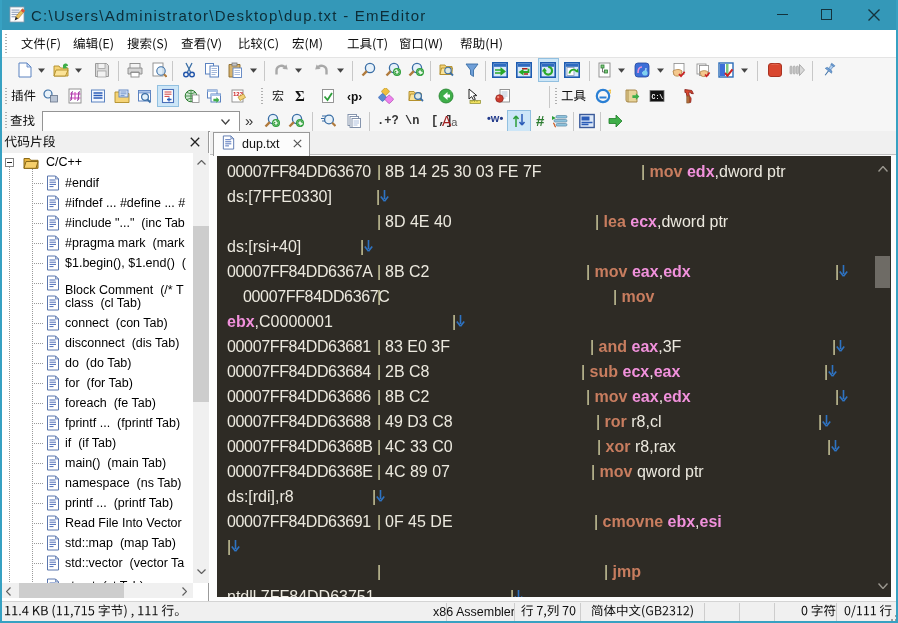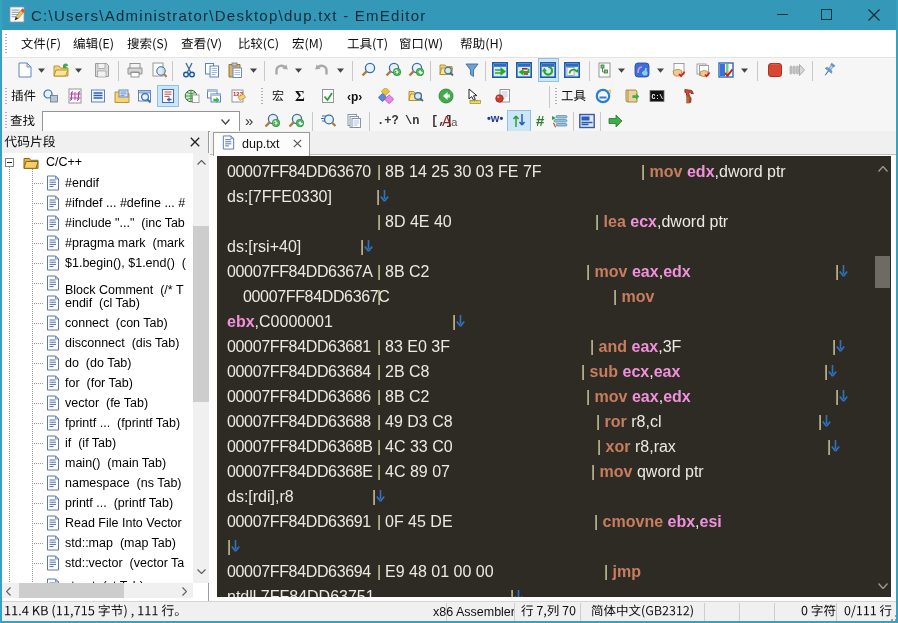--- a/index.html
+++ b/index.html
@@ -515,21 +515,21 @@
       <path d="M10.5 1 l3 3 h-3 z" fill="#c9d6ec" stroke="#5a76ae" stroke-width="0.7"></path>
       <path d="M4.5 5 h6 M4.5 7.2 h6.5 M4.5 9.4 h6.5 M4.5 11.6 h4" stroke="#4a6cb8" stroke-width="1"></path>
     </svg>
 <div class="tree-row" style="left:64px;top:130px">Block Comment  (/* T</div>
 <div class="doth" style="left:31px;top:150px;width:12px"></div>
 <svg class="ab" style="left:44px;top:142px" width="16" height="16" viewBox="0 0 16 16">
       <path d="M2.5 1 h8 l3 3 v11 h-11 z" fill="#fff" stroke="#5a76ae" stroke-width="1"></path>
       <path d="M10.5 1 l3 3 h-3 z" fill="#c9d6ec" stroke="#5a76ae" stroke-width="0.7"></path>
       <path d="M4.5 5 h6 M4.5 7.2 h6.5 M4.5 9.4 h6.5 M4.5 11.6 h4" stroke="#4a6cb8" stroke-width="1"></path>
     </svg>
-<div class="tree-row" style="left:64px;top:143px">endif  (cl Tab)</div>
+<div class="tree-row" style="left:64px;top:143px">class  (cl Tab)</div>
 <div class="doth" style="left:31px;top:170px;width:12px"></div>
 <svg class="ab" style="left:44px;top:162px" width="16" height="16" viewBox="0 0 16 16">
       <path d="M2.5 1 h8 l3 3 v11 h-11 z" fill="#fff" stroke="#5a76ae" stroke-width="1"></path>
       <path d="M10.5 1 l3 3 h-3 z" fill="#c9d6ec" stroke="#5a76ae" stroke-width="0.7"></path>
       <path d="M4.5 5 h6 M4.5 7.2 h6.5 M4.5 9.4 h6.5 M4.5 11.6 h4" stroke="#4a6cb8" stroke-width="1"></path>
     </svg>
 <div class="tree-row" style="left:64px;top:163px">connect  (con Tab)</div>
 <div class="doth" style="left:31px;top:190px;width:12px"></div>
 <svg class="ab" style="left:44px;top:182px" width="16" height="16" viewBox="0 0 16 16">
       <path d="M2.5 1 h8 l3 3 v11 h-11 z" fill="#fff" stroke="#5a76ae" stroke-width="1"></path>
@@ -550,21 +550,21 @@
       <path d="M10.5 1 l3 3 h-3 z" fill="#c9d6ec" stroke="#5a76ae" stroke-width="0.7"></path>
       <path d="M4.5 5 h6 M4.5 7.2 h6.5 M4.5 9.4 h6.5 M4.5 11.6 h4" stroke="#4a6cb8" stroke-width="1"></path>
     </svg>
 <div class="tree-row" style="left:64px;top:223px">for  (for Tab)</div>
 <div class="doth" style="left:31px;top:250px;width:12px"></div>
 <svg class="ab" style="left:44px;top:242px" width="16" height="16" viewBox="0 0 16 16">
       <path d="M2.5 1 h8 l3 3 v11 h-11 z" fill="#fff" stroke="#5a76ae" stroke-width="1"></path>
       <path d="M10.5 1 l3 3 h-3 z" fill="#c9d6ec" stroke="#5a76ae" stroke-width="0.7"></path>
       <path d="M4.5 5 h6 M4.5 7.2 h6.5 M4.5 9.4 h6.5 M4.5 11.6 h4" stroke="#4a6cb8" stroke-width="1"></path>
     </svg>
-<div class="tree-row" style="left:64px;top:243px">vector  (fe Tab)</div>
+<div class="tree-row" style="left:64px;top:243px">foreach  (fe Tab)</div>
 <div class="doth" style="left:31px;top:270px;width:12px"></div>
 <svg class="ab" style="left:44px;top:262px" width="16" height="16" viewBox="0 0 16 16">
       <path d="M2.5 1 h8 l3 3 v11 h-11 z" fill="#fff" stroke="#5a76ae" stroke-width="1"></path>
       <path d="M10.5 1 l3 3 h-3 z" fill="#c9d6ec" stroke="#5a76ae" stroke-width="0.7"></path>
       <path d="M4.5 5 h6 M4.5 7.2 h6.5 M4.5 9.4 h6.5 M4.5 11.6 h4" stroke="#4a6cb8" stroke-width="1"></path>
     </svg>
 <div class="tree-row" style="left:64px;top:263px">fprintf ...  (fprintf Tab)</div>
 <div class="doth" style="left:31px;top:290px;width:12px"></div>
 <svg class="ab" style="left:44px;top:282px" width="16" height="16" viewBox="0 0 16 16">
       <path d="M2.5 1 h8 l3 3 v11 h-11 z" fill="#fff" stroke="#5a76ae" stroke-width="1"></path>
@@ -682,21 +682,21 @@
         <path d="M4.5 1 V10 M4.5 12.2 L0.8 7.5 M4.5 12.2 L8.2 7.5" fill="none" stroke="#2e73c2" stroke-width="1.6"></path>
       </svg></div>
 <div class="ed-line" style="top:303px"><span class="ad" style="left:10px">00007FF84DD6368E</span><span class="p" style="left:160px">|</span><span style="left:168px">4C 89 07</span><span style="left:374px"><span class="p" style="position:static">|</span> <span class="m" style="position:static">mov</span> qword ptr</span></div>
 <div class="ed-line" style="top:328px"><span style="left:10px">ds:[rdi],r8</span><span class="p" style="left:155px">|</span><svg width="9" height="14" viewBox="0 0 9 14" style="position:absolute;top:5px;left:159px" class="ar">
         <path d="M4.5 1 V10 M4.5 12.2 L0.8 7.5 M4.5 12.2 L8.2 7.5" fill="none" stroke="#2e73c2" stroke-width="1.6"></path>
       </svg></div>
 <div class="ed-line" style="top:353px"><span class="ad" style="left:10px">00007FF84DD63691</span><span class="p" style="left:160px">|</span><span style="left:168px">0F 45 DE</span><span style="left:377px"><span class="p" style="position:static">|</span> <span class="m" style="position:static">cmovne</span> <span class="r" style="position:static">ebx</span>,<span class="r" style="position:static">esi</span></span></div>
 <div class="ed-line" style="top:378px"><span class="p" style="left:10px">|</span><svg width="9" height="14" viewBox="0 0 9 14" style="position:absolute;top:5px;left:14px" class="ar">
         <path d="M4.5 1 V10 M4.5 12.2 L0.8 7.5 M4.5 12.2 L8.2 7.5" fill="none" stroke="#2e73c2" stroke-width="1.6"></path>
       </svg></div>
-<div class="ed-line" style="top:403px"><span class="ad" style="left:10px">00007FF84DD63694</span><span class="p" style="left:160px">|</span><span style="left:168px">E9 48 01 00 00</span><span style="left:387px"><span class="p" style="position:static">|</span> <span class="m" style="position:static">jmp</span></span></div>
+<div class="ed-line" style="top:403px"><span class="p" style="left:160px">|</span><span style="left:387px"><span class="p" style="position:static">|</span> <span class="m" style="position:static">jmp</span></span></div>
 <div class="ed-line" style="top:428px"><span style="left:10px">ntdll.7FF84DD63751</span><span class="p" style="left:293px">|</span><svg width="9" height="14" viewBox="0 0 9 14" style="position:absolute;top:5px;left:297px" class="ar">
         <path d="M4.5 1 V10 M4.5 12.2 L0.8 7.5 M4.5 12.2 L8.2 7.5" fill="none" stroke="#2e73c2" stroke-width="1.6"></path>
       </svg></div>
 </div>
 <div class="ab" style="left:874px;top:156px;width:17px;height:441px;background:#2e2b25"></div>
 <svg class="ab" style="left:878px;top:166px" width="10" height="6" viewBox="0 0 10 6">
     <path d="M0.5 5.5 L5 0.5 L9.5 5.5" fill="none" stroke="#9a978f" stroke-width="1.4"></path>
   </svg>
 <div class="ab" style="left:875px;top:256px;width:15px;height:32px;background:#6e6b65"></div>
 <svg class="ab" style="left:878px;top:583px" width="10" height="6" viewBox="0 0 10 6">

